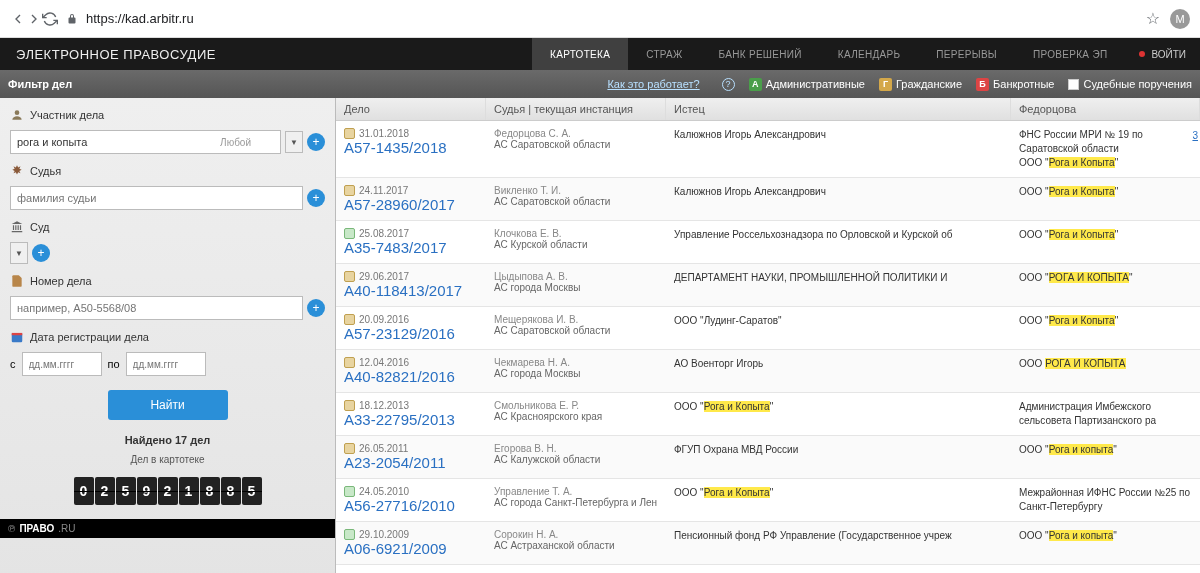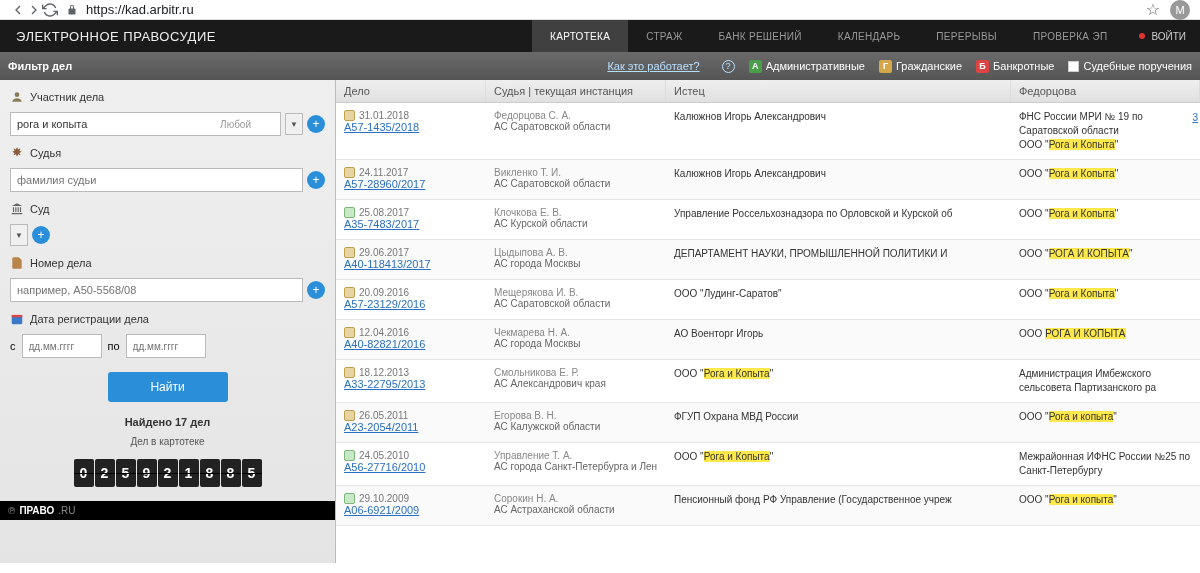--- a/index.html
+++ b/index.html
@@ -1,17 +1,17 @@
 <!DOCTYPE html>
 <html><head>
 <meta charset="utf-8">
 <style>
 *{box-sizing:border-box;margin:0;padding:0;font-family:Arial,Helvetica,sans-serif}
 body{width:1200px;height:573px;overflow:hidden;background:#fff}
-.browser-bar{height:20px;background:#fff;border-bottom:1px solid #ddd;display:flex;align-items:center;padding:0 10px;}
+.browser-bar{height:38px;background:#fff;border-bottom:1px solid #ddd;display:flex;align-items:center;padding:0 10px;}
 .nav-btn{width:16px;height:16px;display:flex;align-items:center;justify-content:center;color:#5f6368;cursor:pointer}
 .nav-btn svg{width:16px;height:16px}
 .url-bar{flex:1;display:flex;align-items:center;gap:8px;background:#fff;border:none;padding:2px 8px;color:#202124;font-size:13px}
 .url-bar .lock{width:12px;height:12px;color:#5f6368}
 .browser-right{display:flex;align-items:center;gap:10px}
 .star{color:#5f6368}
 .avatar{width:20px;height:20px;border-radius:50%;background:#999;color:#fff;display:flex;align-items:center;justify-content:center;font-size:11px}
 .top-nav{height:32px;background:#1a1a1a;display:flex;align-items:center;color:#ccc;font-size:11px}
 .brand{padding:0 16px;font-size:13px;letter-spacing:.5px;color:#eee}
 .main-tabs{display:flex;height:100%;margin-left:auto}
@@ -58,21 +58,21 @@
 .col-headers div{padding:5px 8px;color:#555;font-size:11px;border-right:1px solid #ddd}
 .c1{width:150px}
 .c2{width:180px}
 .c3{width:345px}
 .c4{flex:1}
 .row{display:flex;border-bottom:1px solid #e5e5e5;padding:4px 0;min-height:40px}
 .row:nth-child(even){background:#fafafa}
 .row>div{padding:3px 8px}
 .case-date{display:flex;align-items:center;gap:4px;color:#777;font-size:10px}
 .case-icon{width:11px;height:11px;display:flex;align-items:center;justify-content:center;font-size:8px;border-radius:2px}
-.case-num{color:#2a70c2;text-decoration:underline;cursor:pointer;font-size:11px}
+.case-num{color:#2a70c2;cursor:pointer;font-size:15px}
 .judge{color:#888;font-size:10px}
 .court{color:#666;font-size:10px}
 .hlt{background:#ffe94a}
 .def,.plt{color:#333;font-size:10px;line-height:1.4}
 .scroll-indicator{position:absolute;right:2px;top:32px;font-size:10px;color:#2a70c2;text-decoration:underline}
 </style>
 </head>
 <body>
 
 <div class="browser-bar">
@@ -285,21 +285,21 @@
             <div class="judge">Чекмарева Н. А.</div>
             <div class="court">АС города Москвы</div>
           </div>
           <div class="c3 plt">АО Военторг Игорь</div>
           <div class="c4 def">ООО <span class="hlt">РОГА И КОПЫТА</span></div>
         </div>
         <div class="row">
           <div class="c1"><div class="case-date"><span class="case-icon" style="background:#e8d4a0;border:1px solid #c0a050"></span>18.12.2013</div><a class="case-num">А33-22795/2013</a></div>
           <div class="c2">
             <div class="judge">Смольникова Е. Р.</div>
-            <div class="court">АС Александрович края</div>
+            <div class="court">АС Красноярского края</div>
           </div>
           <div class="c3 plt">ООО "<span class="hlt">Рога и Копыта</span>"</div>
           <div class="c4 def">Администрация Имбежского сельсовета Партизанского ра</div>
         </div>
         <div class="row">
           <div class="c1"><div class="case-date"><span class="case-icon" style="background:#e8d4a0;border:1px solid #c0a050"></span>26.05.2011</div><a class="case-num">А23-2054/2011</a></div>
           <div class="c2">
             <div class="judge">Егорова В. Н.</div>
             <div class="court">АС Калужской области</div>
           </div>

